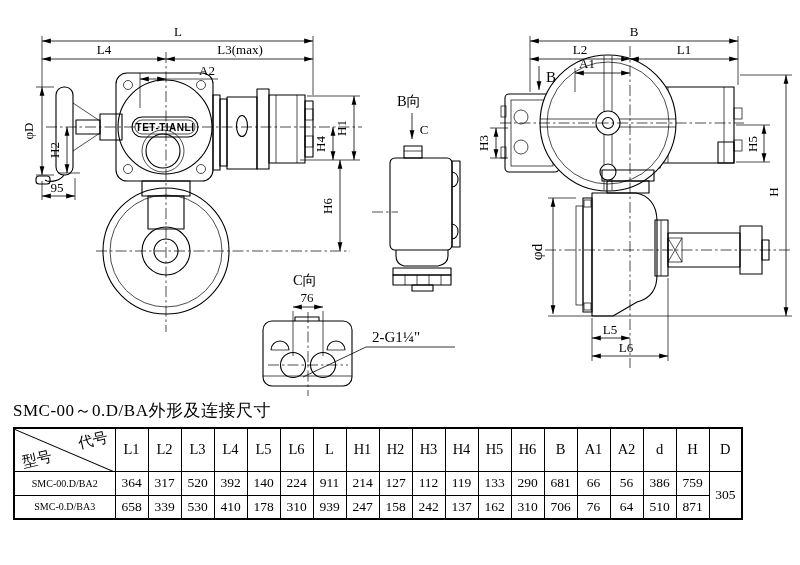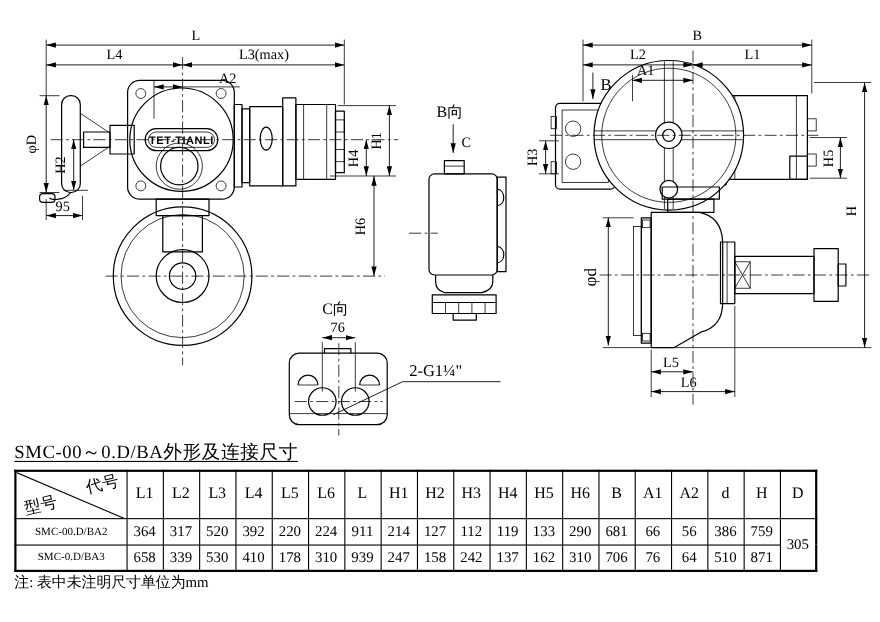--- a/index.html
+++ b/index.html
@@ -15,21 +15,21 @@
   .dim { fill:none; stroke:#000; stroke-width:.8; }
   .cl  { fill:none; stroke:#000; stroke-width:.7; stroke-dasharray:11 3 2.5 3; }
   .dt  { font-family:"Liberation Serif",serif; font-size:13px; text-anchor:middle; fill:#000; }
   .dtc { font-family:"Liberation Serif",serif; font-size:14.5px; text-anchor:middle; fill:#000; }
   .dtt { font-family:"Liberation Serif",serif; font-size:15px; text-anchor:start; fill:#000; }
   .dtb { font-family:"Liberation Serif",serif; font-size:15.5px; text-anchor:middle; fill:#000; }
   .np  { font-family:"Liberation Sans",sans-serif; font-weight:bold; font-size:10px;
          text-anchor:middle; letter-spacing:.5px; fill:#000; }
 
   .title { position:absolute; left:13px; top:399px; font-size:17px; letter-spacing:.5px;
-           text-decoration:underline; text-underline-offset:3px; }
+           text-underline-offset:3px; }
   .dim-table { position:absolute; left:13px; top:427px; width:728px; border-collapse:collapse;
                table-layout:fixed; border:2px solid #000; }
   .dim-table th, .dim-table td { border:1px solid #000; text-align:center; vertical-align:middle;
                font-weight:normal; padding:0; }
   .dim-table thead tr { height:43px; }
   .dim-table tbody tr { height:24px; }
   .dim-table th { font-size:14.5px; }
   .dim-table td { font-size:13.5px; }
   td.model { font-size:10px; }
   th.corner { position:relative; overflow:hidden; }
@@ -318,21 +318,21 @@
       <th>D</th>
     </tr>
   </thead>
   <tbody>
     <tr>
       <td class="model">SMC-00.D/BA2</td>
       <td>364</td>
       <td>317</td>
       <td>520</td>
       <td>392</td>
-      <td>220</td>
+      <td>140</td>
       <td>224</td>
       <td>911</td>
       <td>214</td>
       <td>127</td>
       <td>112</td>
       <td>119</td>
       <td>133</td>
       <td>290</td>
       <td>681</td>
       <td>66</td>
@@ -358,15 +358,14 @@
       <td>310</td>
       <td>706</td>
       <td>76</td>
       <td>64</td>
       <td>510</td>
       <td>871</td>
     </tr>
   </tbody>
 </table>
 
-<div class="note">注: 表中未注明尺寸单位为mm</div>
 
 </div>
 
 </body></html>

